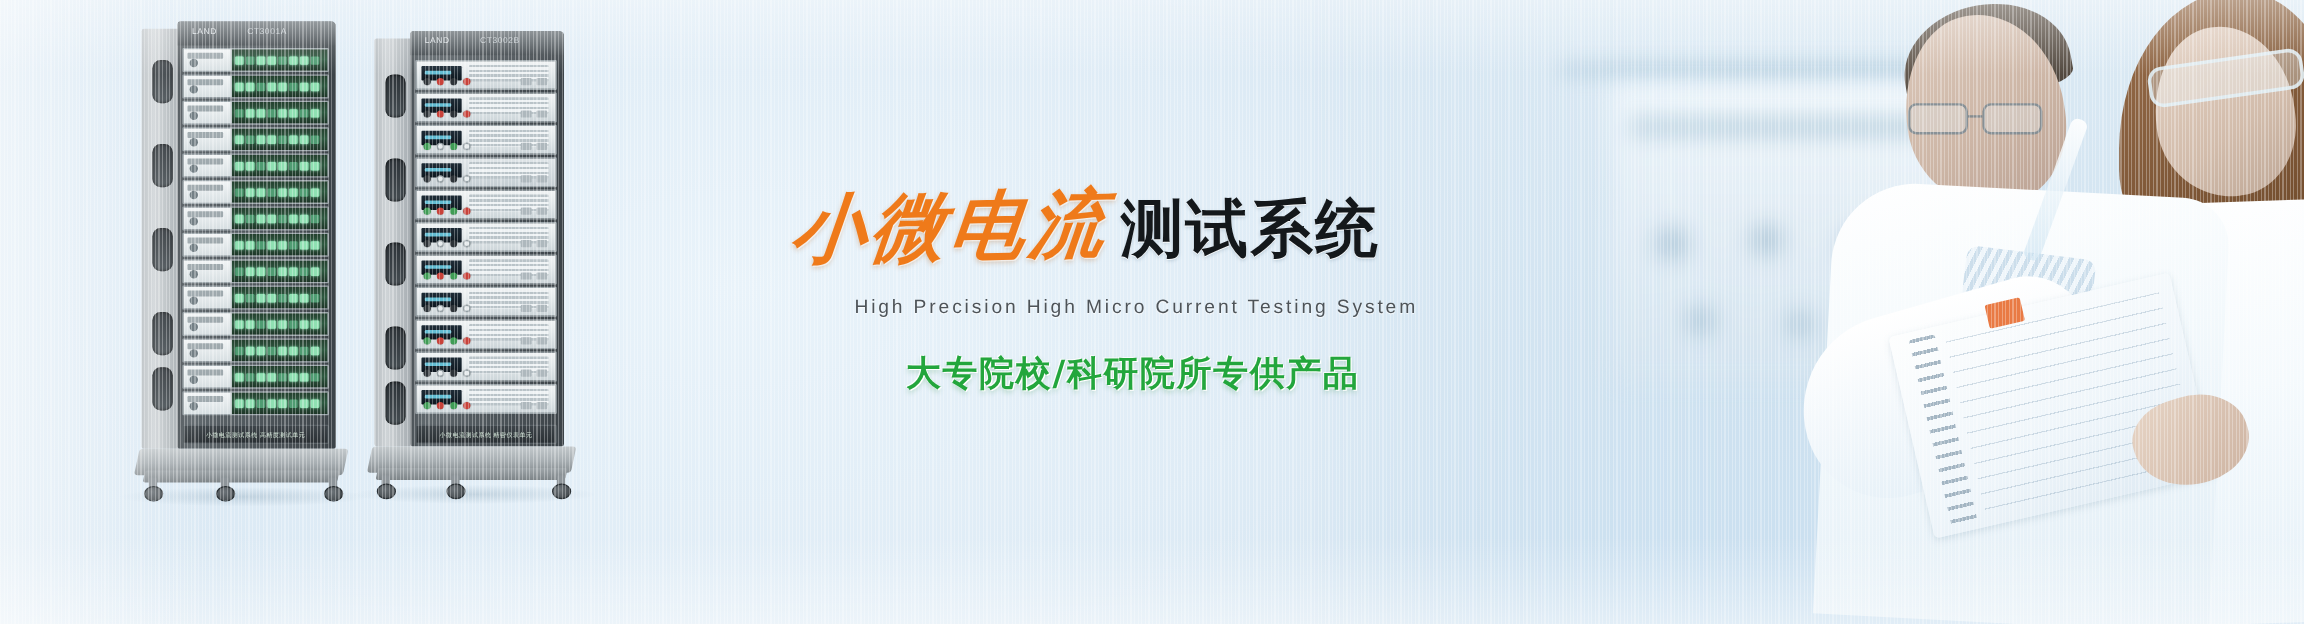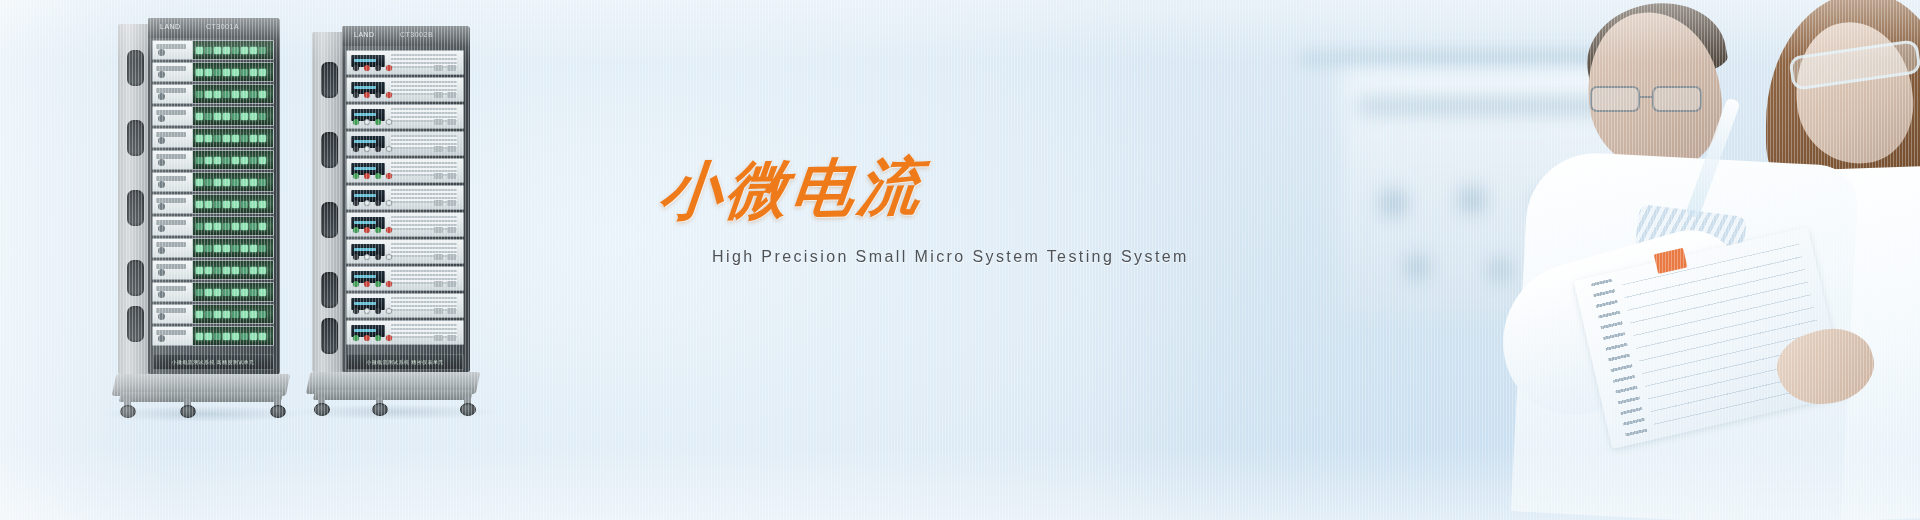--- a/index.html
+++ b/index.html
@@ -903,21 +903,23 @@
       </div>
     <div class="caster" style="right:-6px;">
         <span class="fork"></span>
         <span class="wheel"></span>
       </div>
   </div>
 
   <div id="copy">
     <div id="headline">
       <span class="cal">小微电流</span>
+      <span class="blk">测试系统</span>
     </div>
 
-    <div id="subtitle">High Precision Small Micro System Testing System</div>
-
+    <div id="subtitle">High Precision High Micro Current Testing System</div>
+
+    <div id="tagline">大专院校/科研院所专供产品</div>
   </div>
 
   <div id="scanlines"></div>
   <div id="vignette"></div>
 </div>
 
 </body></html>

